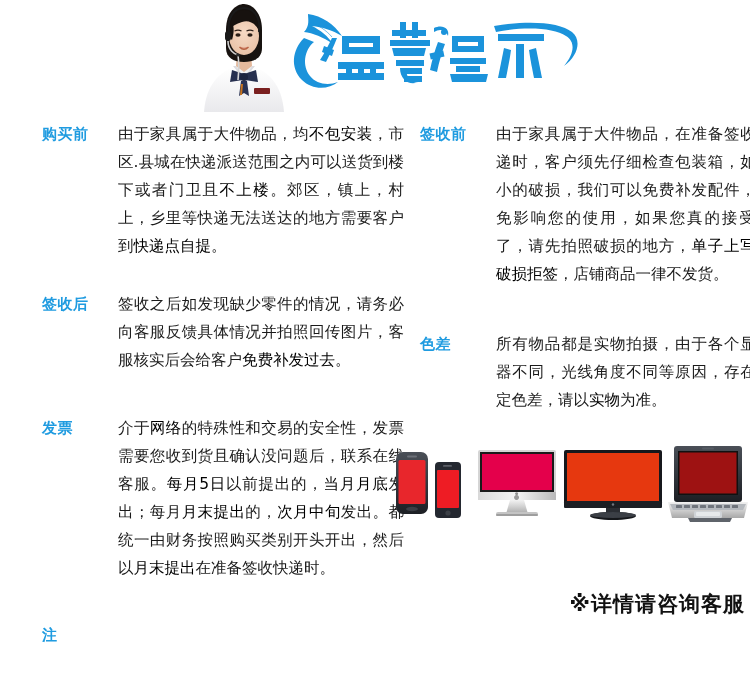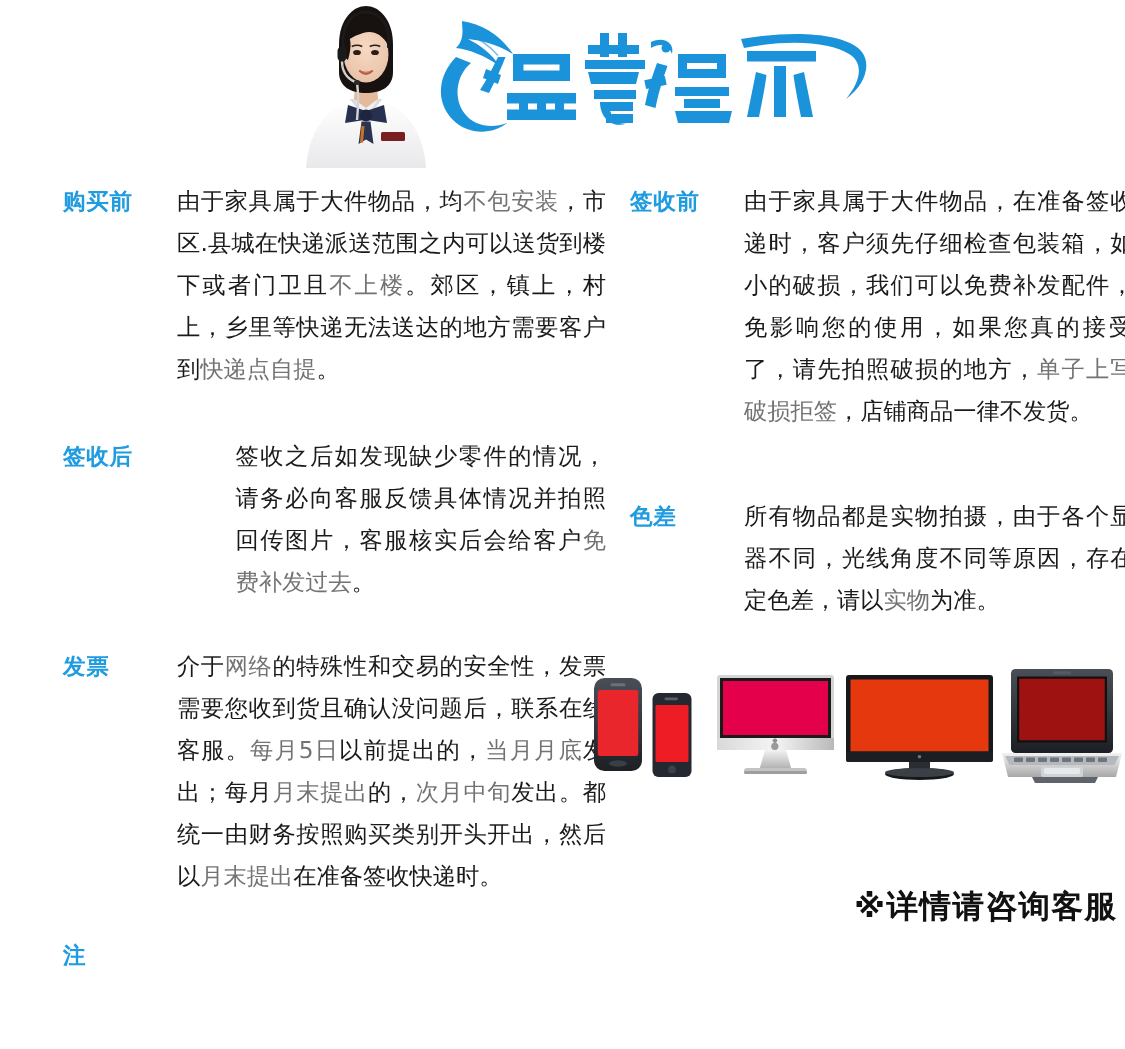--- a/index.html
+++ b/index.html
@@ -42,26 +42,26 @@
     color:#1a1a1a;
     font-size:15.5px;
     line-height:28px;
     text-align:justify;
     text-justify:inter-ideograph;
     word-break:break-all;
   }
   .col-left .sec-body{padding-right:8px;}
   .col-right .sec-body{padding-right:10px;}
 
-  .hl{color:#737373;}
+  .hl{color:#000000;}
 
   
   .s-gmq{margin-bottom:30px;}
-  .s-qsh{margin-bottom:28px;gap:39px;}
-  .s-fp{margin-bottom:25px;}
+  .s-qsh{margin-bottom:40px;}
+  .s-fp{margin-bottom:39px;}
 
   .r-qsq{margin-bottom:42px;}
 
   
   .devices{position:absolute;left:388px;top:438px;width:360px;height:100px;}
   .devices svg{display:block;}
 
   
   .footer-note{
     position:absolute;left:0;top:588px;width:745px;

